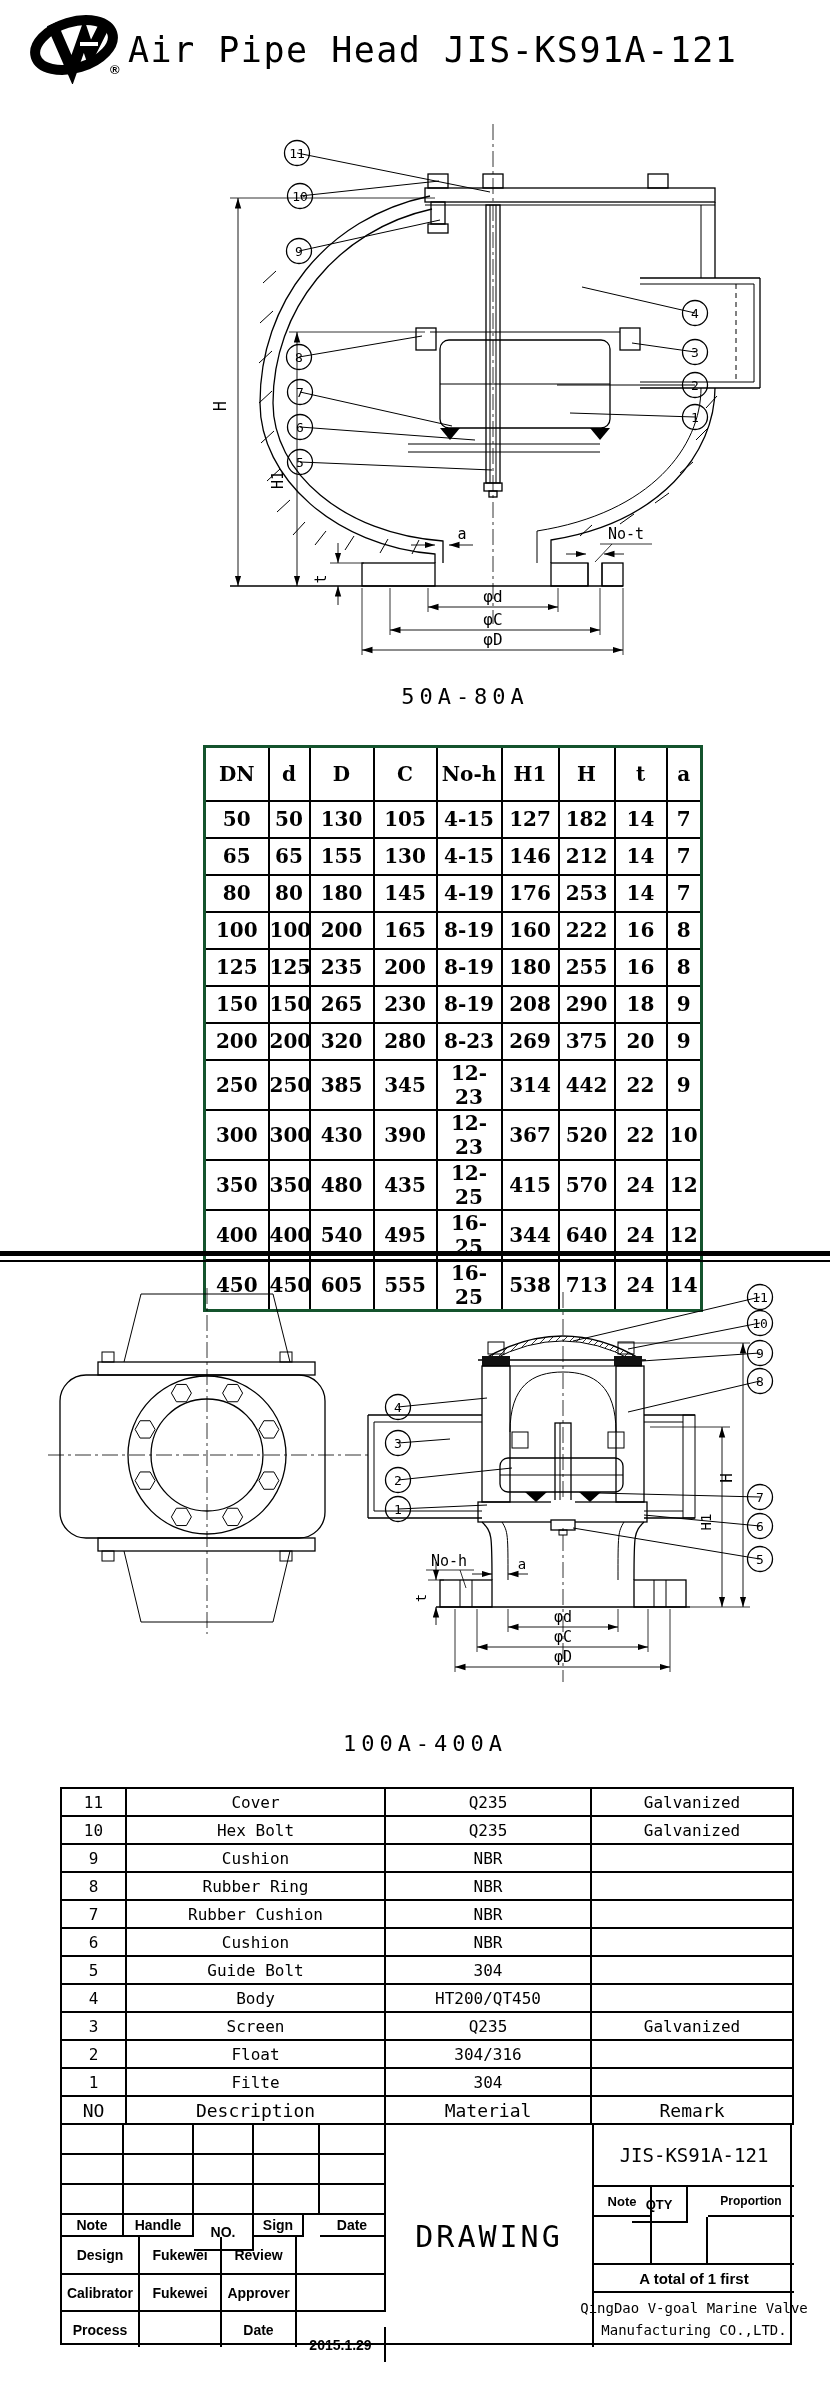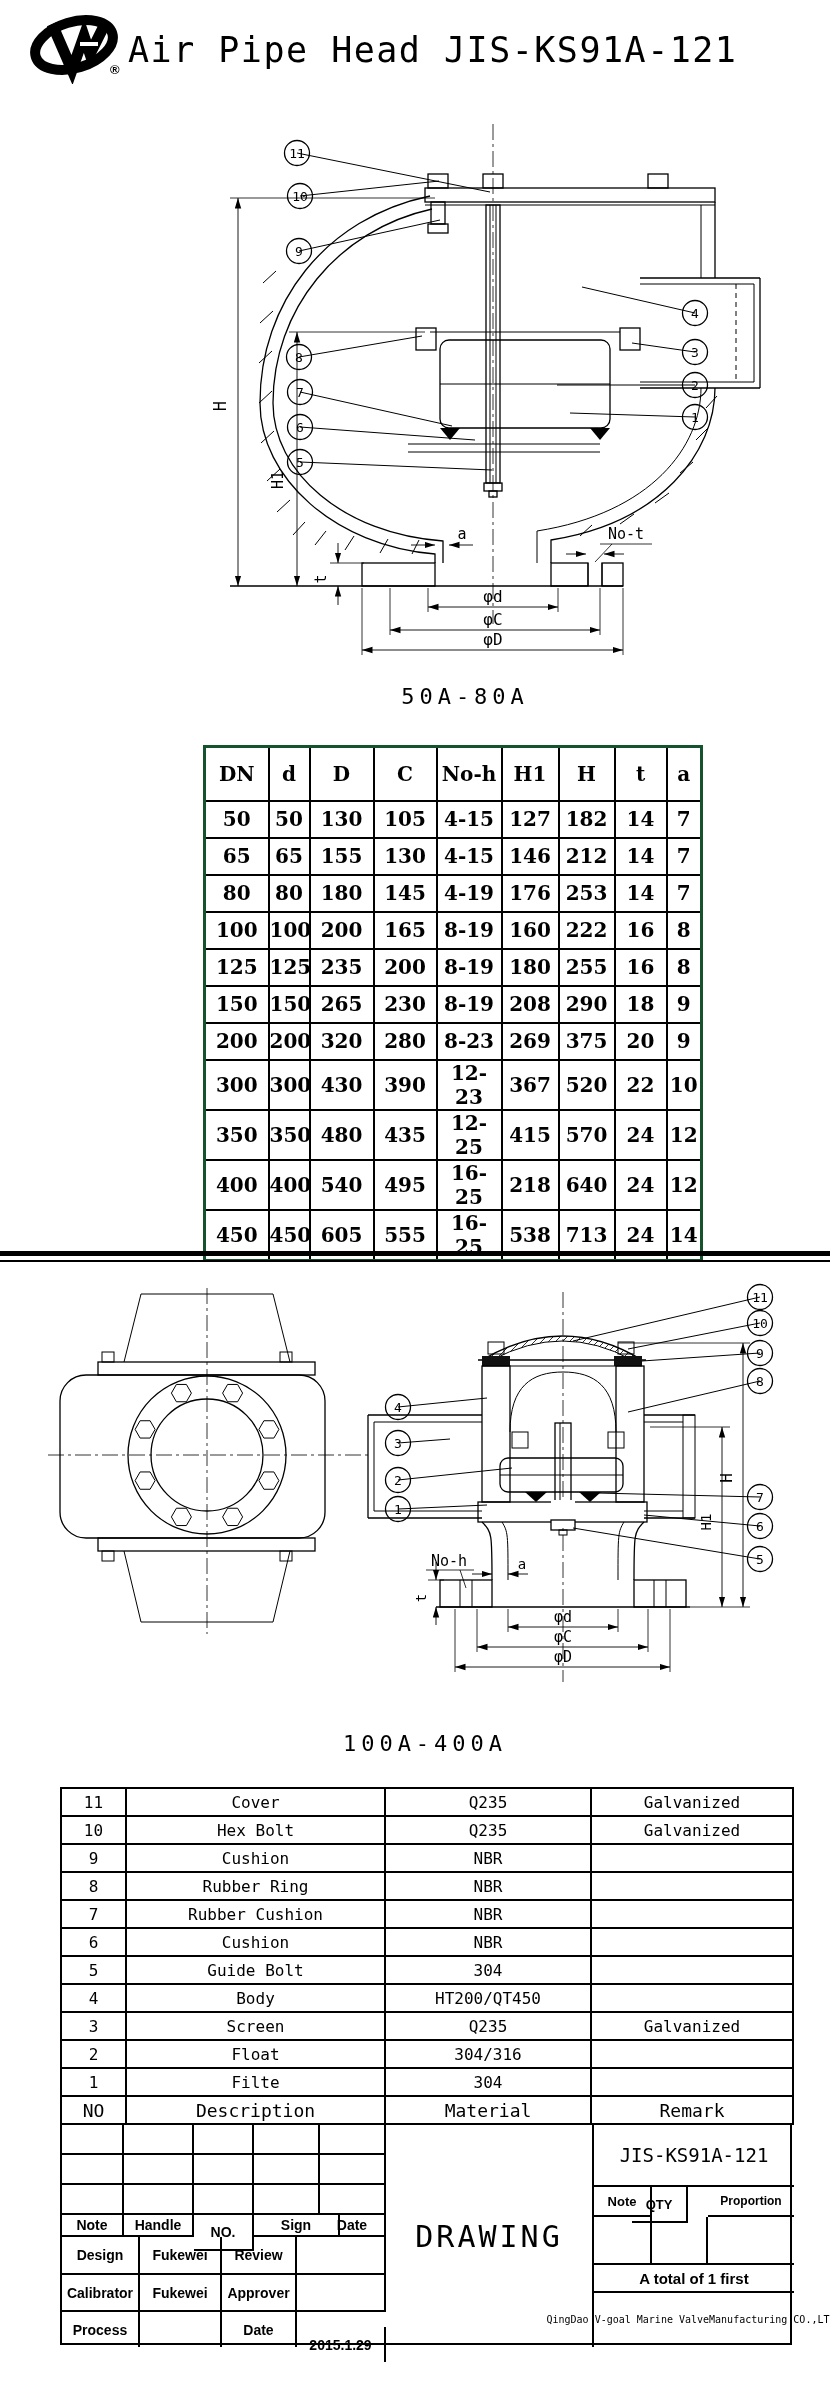--- a/index.html
+++ b/index.html
@@ -24,21 +24,21 @@
 
   
   .tblock{box-sizing:border-box;border:2px solid #000}
   .cell{position:absolute;box-sizing:border-box;border-right:2px solid #000;border-bottom:2px solid #000;
     display:flex;align-items:center;justify-content:center;
     font-family:"Liberation Sans",sans-serif;font-weight:bold;font-size:14px;white-space:nowrap}
   .cell.nr{border-right:none}
   .cell.nb{border-bottom:none}
   .cell.mono{font-family:"DejaVu Sans Mono",monospace;font-weight:normal}
   .drawing-big{font-size:30px;letter-spacing:3px}
-  .company{flex-direction:row;line-height:1.55;font-size:10px}
+  .company{flex-direction:column;line-height:1.55;font-size:14px}
 
   .sep{background:#000}
 
   svg text{font-family:"DejaVu Sans Mono",monospace;fill:#000;stroke:none}
   .cl{stroke:#000;stroke-width:0.8;stroke-dasharray:16 4 3 4}
   .ln{stroke:#000;stroke-width:1.3;fill:none}
   .ln2{stroke:#000;stroke-width:1;fill:none}
   .dim{stroke:#000;stroke-width:0.9;fill:none}
   .ext{stroke:#000;stroke-width:0.8;fill:none}
   .dash{stroke-dasharray:5 4}
@@ -348,20 +348,31 @@
           <td>200</td>
           <td>320</td>
           <td>280</td>
           <td>8-23</td>
           <td>269</td>
           <td>375</td>
           <td>20</td>
           <td>9</td>
         </tr>
     <tr>
+          <td>250</td>
+          <td>250</td>
+          <td>385</td>
+          <td>345</td>
+          <td>12-23</td>
+          <td>314</td>
+          <td>442</td>
+          <td>22</td>
+          <td>9</td>
+        </tr>
+    <tr>
           <td>300</td>
           <td>300</td>
           <td>430</td>
           <td>390</td>
           <td>12-23</td>
           <td>367</td>
           <td>520</td>
           <td>22</td>
           <td>10</td>
         </tr>
@@ -375,21 +386,21 @@
           <td>570</td>
           <td>24</td>
           <td>12</td>
         </tr>
     <tr>
           <td>400</td>
           <td>400</td>
           <td>540</td>
           <td>495</td>
           <td>16-25</td>
-          <td>218</td>
+          <td>344</td>
           <td>640</td>
           <td>24</td>
           <td>12</td>
         </tr>
     <tr>
           <td>450</td>
           <td>450</td>
           <td>605</td>
           <td>555</td>
           <td>16-25</td>
@@ -714,21 +725,21 @@
     <div class="cell" style="left:258px;top:30px;width:66px;height:30px"></div>
     <div class="cell" style="left:0;top:60px;width:62px;height:30px"></div>
     <div class="cell" style="left:62px;top:60px;width:70px;height:30px"></div>
     <div class="cell" style="left:132px;top:60px;width:60px;height:30px"></div>
     <div class="cell" style="left:192px;top:60px;width:66px;height:30px"></div>
     <div class="cell" style="left:258px;top:60px;width:66px;height:30px"></div>
 
     <div class="cell" style="left:0;top:90px;width:62px;height:22px">Note</div>
     <div class="cell" style="left:62px;top:90px;width:70px;height:22px">Handle</div>
     <div class="cell" style="left:132px;top:90px;width:60px;height:36px">NO.</div>
-    <div class="cell" style="left:192px;top:90px;width:86px;height:22px">Sign</div>
+    <div class="cell" style="left:192px;top:90px;width:50px;height:22px">Sign</div>
     <div class="cell" style="left:258px;top:90px;width:66px;height:22px">Date</div>
 
     <div class="cell" style="left:0;top:112px;width:78px;height:38px">Design</div>
     <div class="cell" style="left:78px;top:112px;width:82px;height:38px">Fukewei</div>
     <div class="cell" style="left:160px;top:112px;width:75px;height:38px">Review</div>
     <div class="cell" style="left:235px;top:112px;width:89px;height:38px"></div>
     <div class="cell" style="left:0;top:150px;width:78px;height:37px">Calibrator</div>
     <div class="cell" style="left:78px;top:150px;width:82px;height:37px">Fukewei</div>
     <div class="cell" style="left:160px;top:150px;width:75px;height:37px">Approver</div>
     <div class="cell" style="left:235px;top:150px;width:89px;height:37px"></div>

